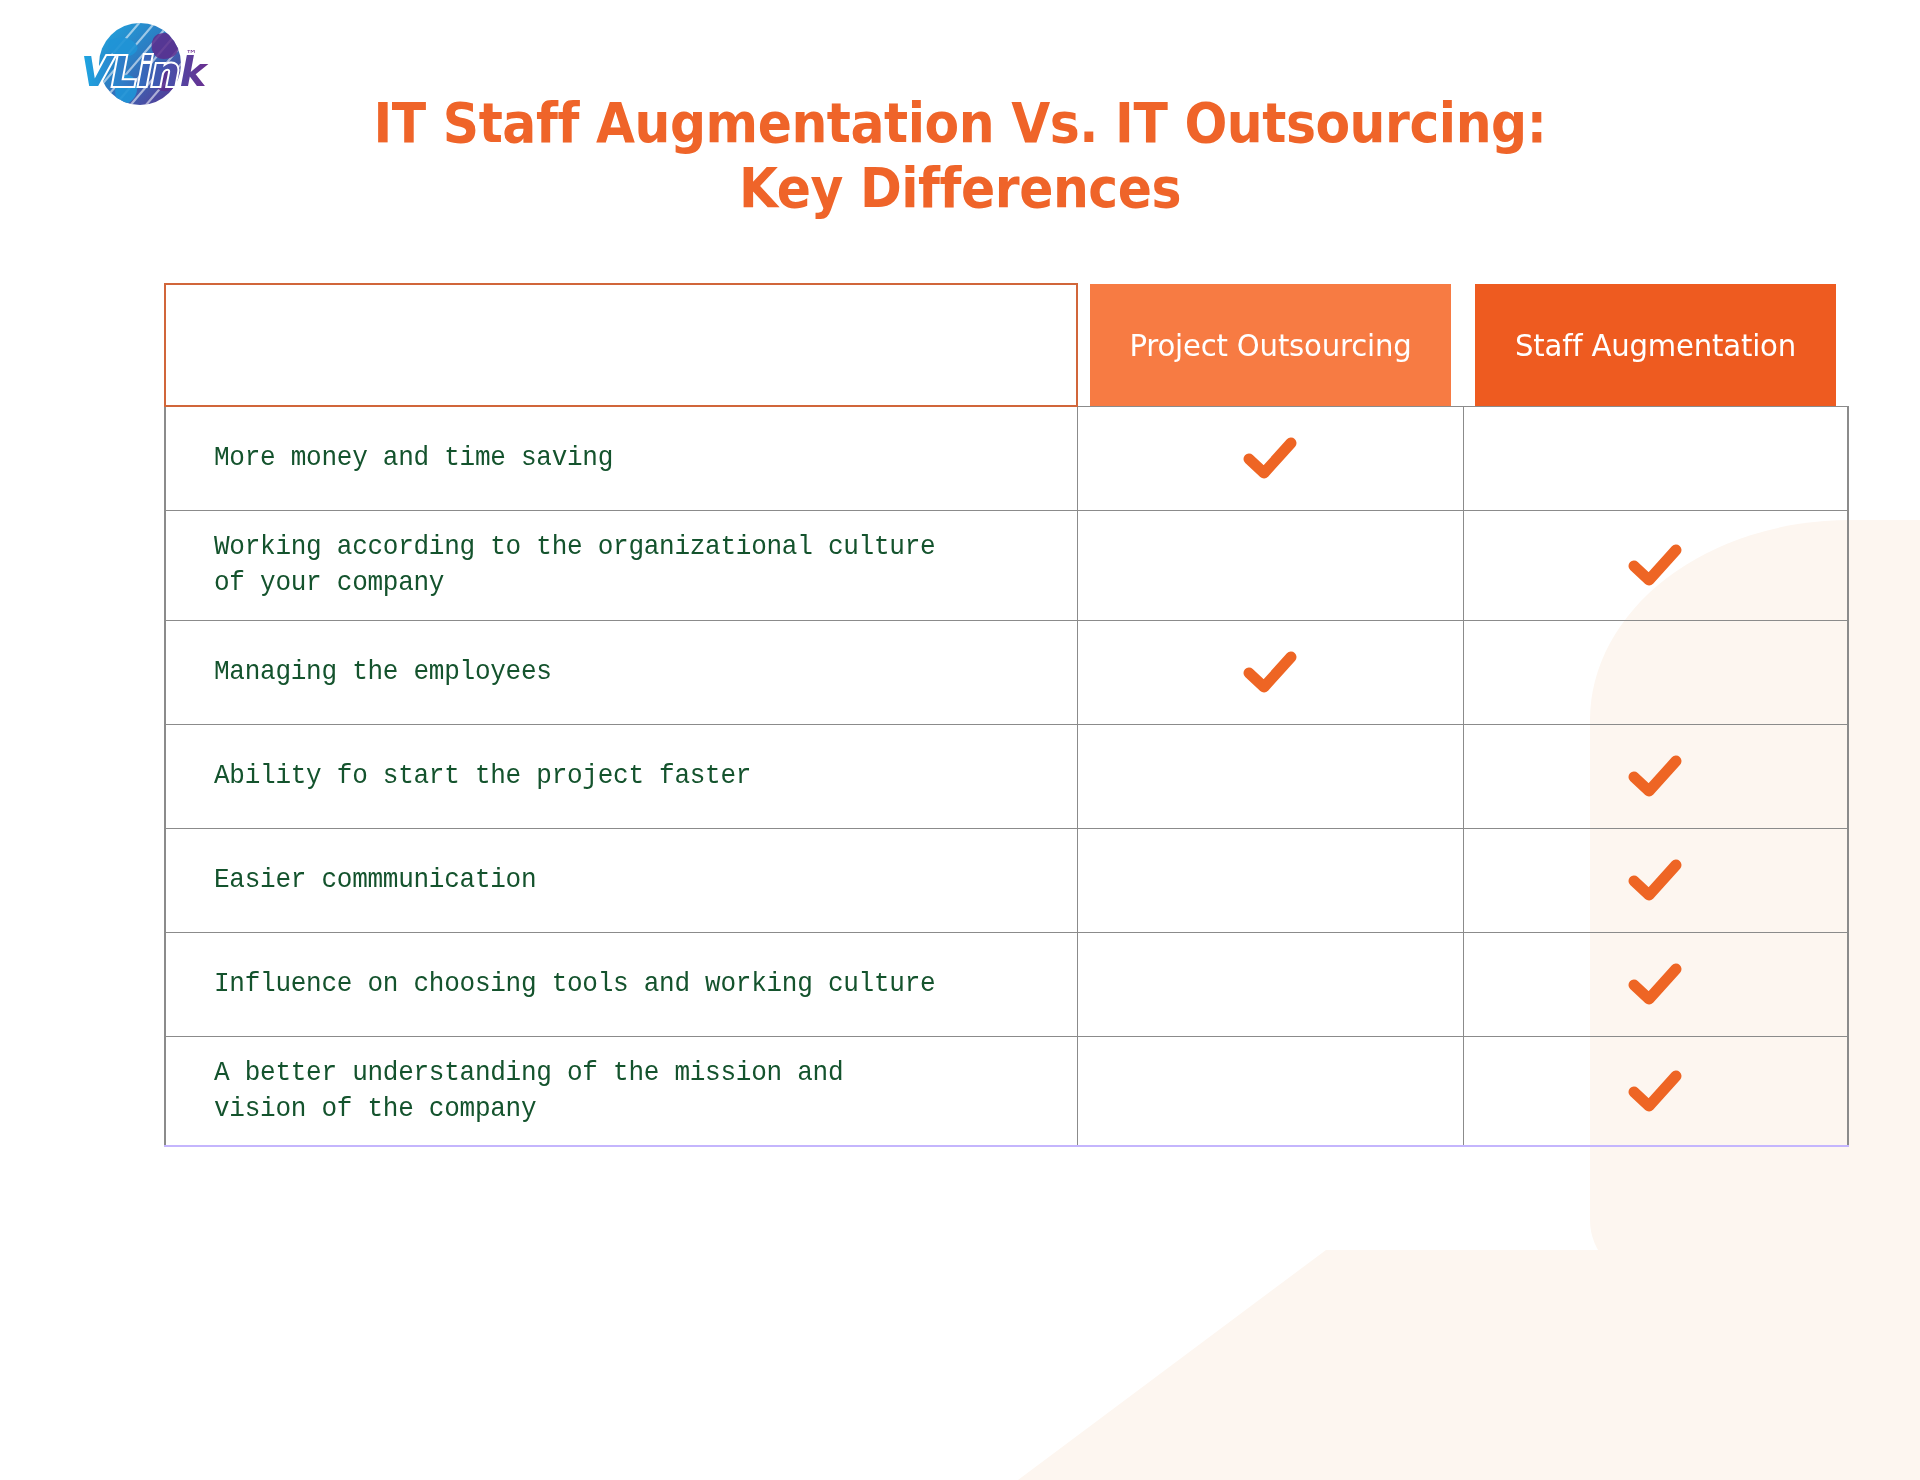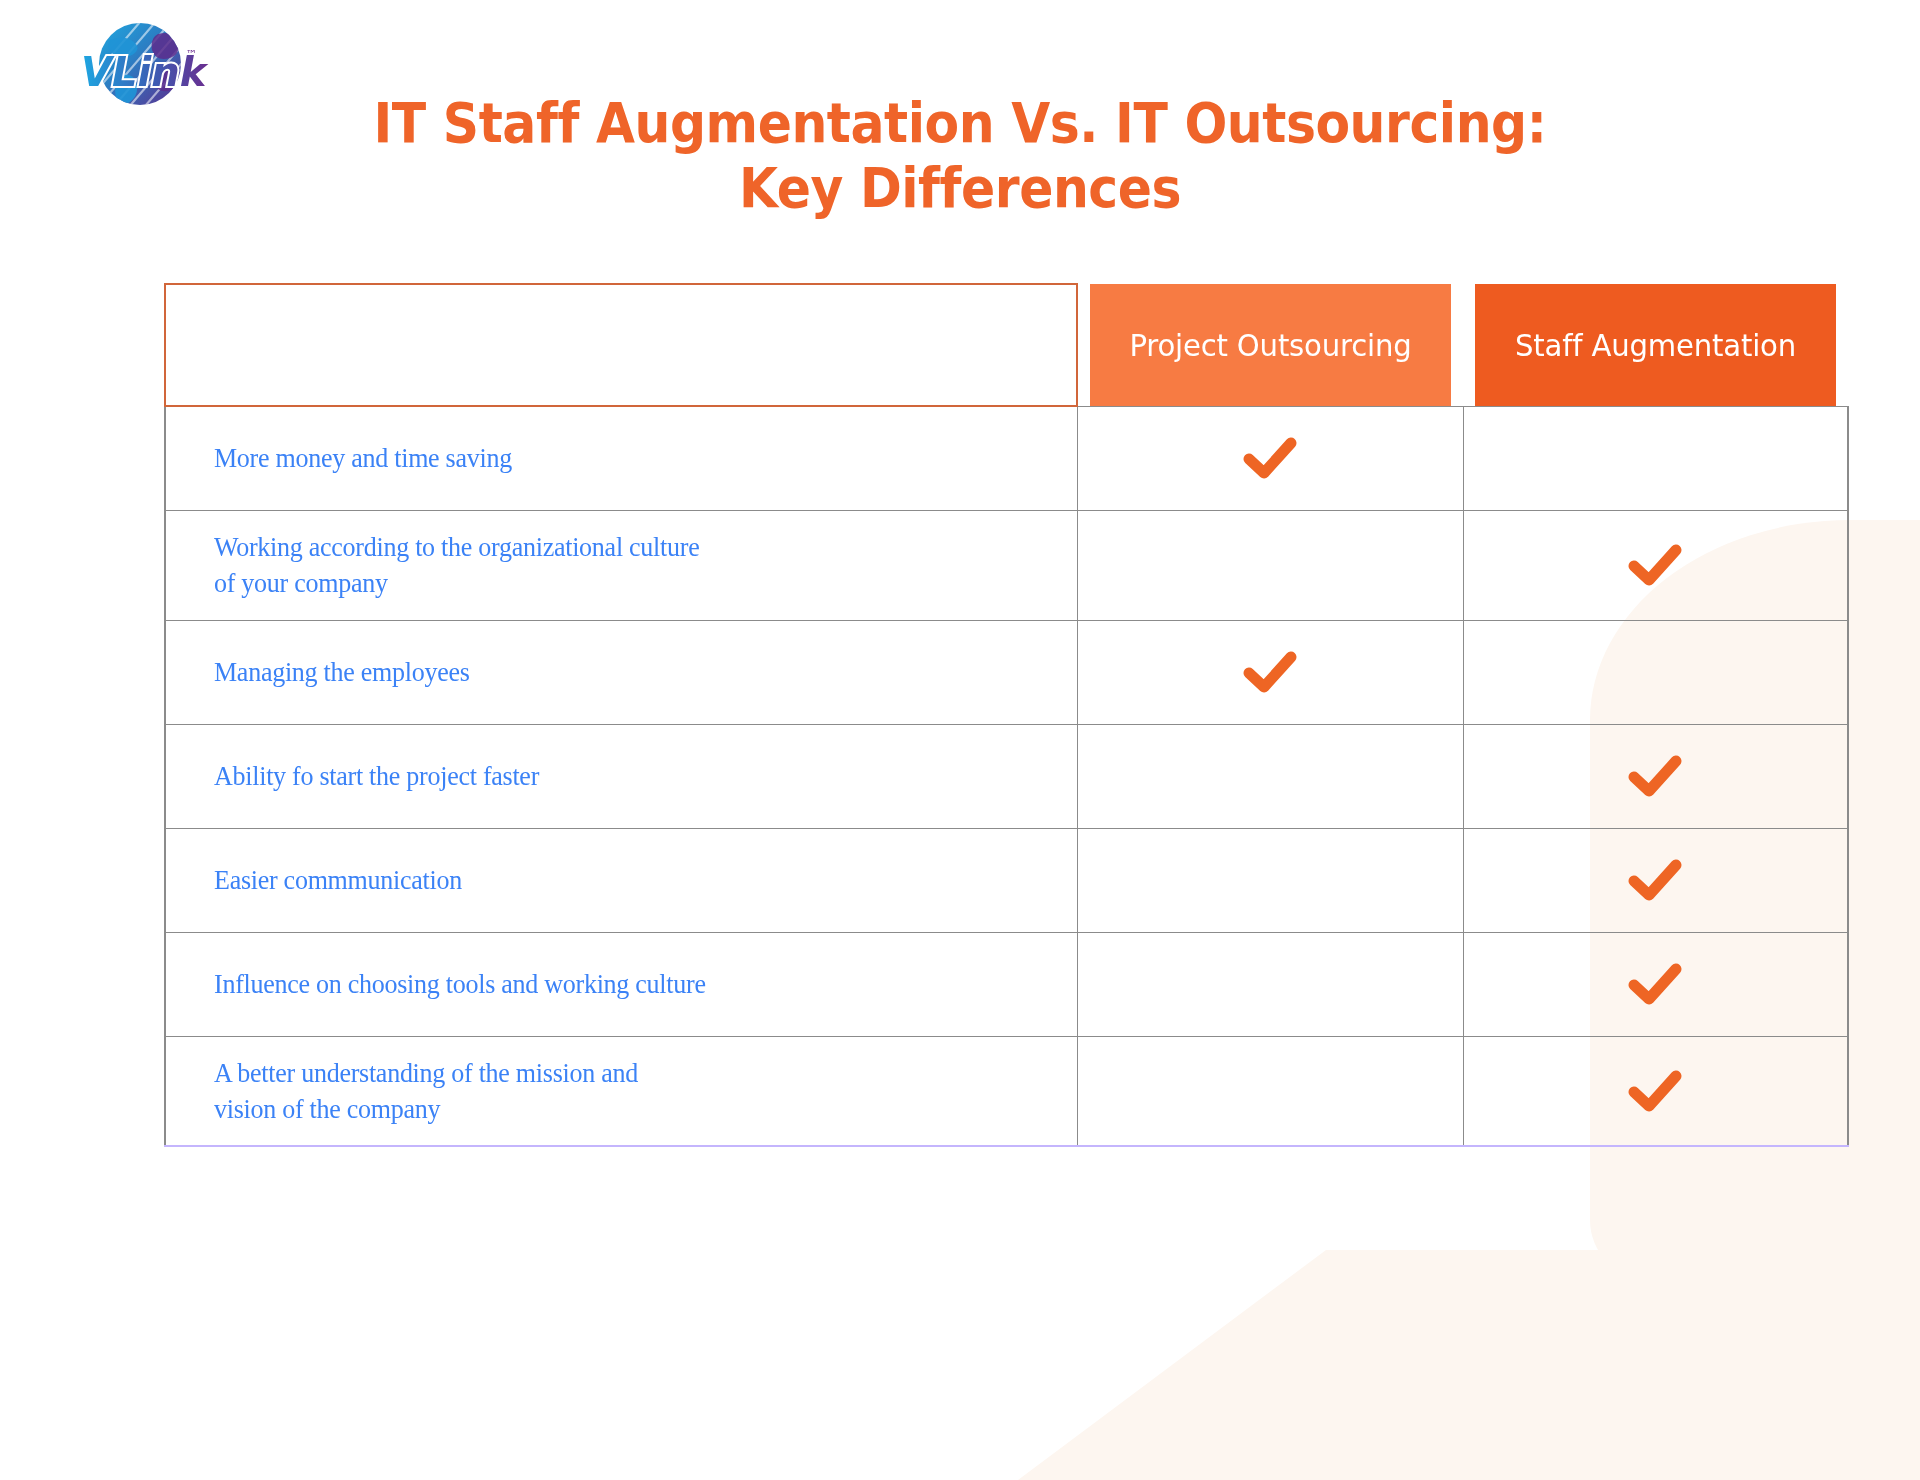--- a/index.html
+++ b/index.html
@@ -124,22 +124,22 @@
   }
 
   
   .body-row { height: 104px; }
   .body-row.tall { height: 110px; }
 
   .cell-feature {
     border: 1px solid #8b8b8b;
     border-left: 2px solid #8b8b8b;
     padding-left: 48px !important;
-    color: #3b82f6;
-    font-family: Liberation Serif, serif;
+    color: #14532d;
+    font-family: Liberation Mono, monospace;
     font-size: 28px;
     line-height: 1.28;
     letter-spacing: -0.3px;
   }
   .cell-feature .feat-text {
     display: block;
     transform: scaleX(0.93);
     transform-origin: 0 50%;
     white-space: pre-line;
   }

